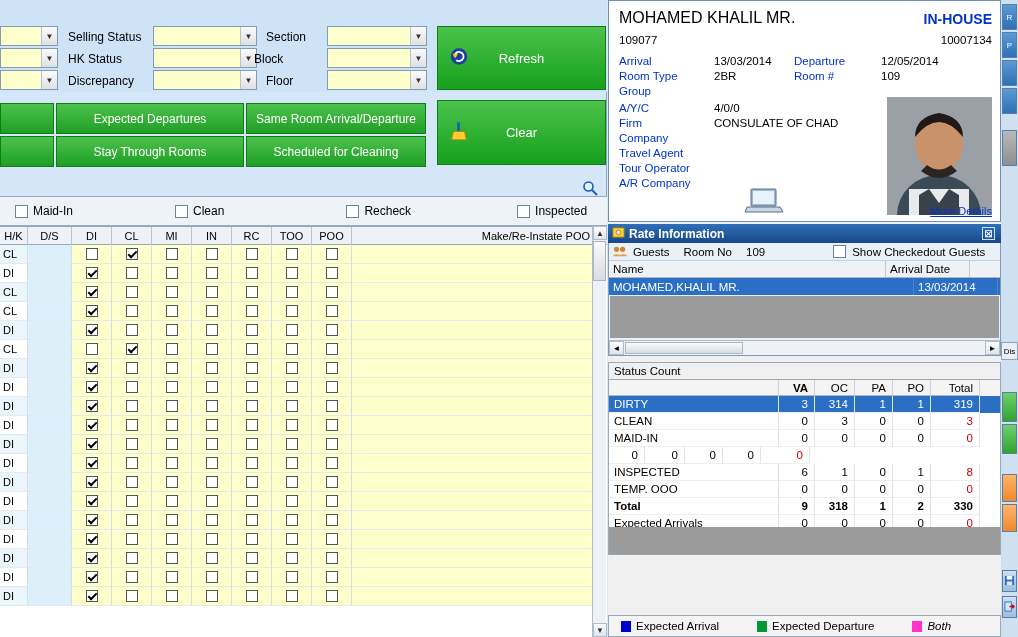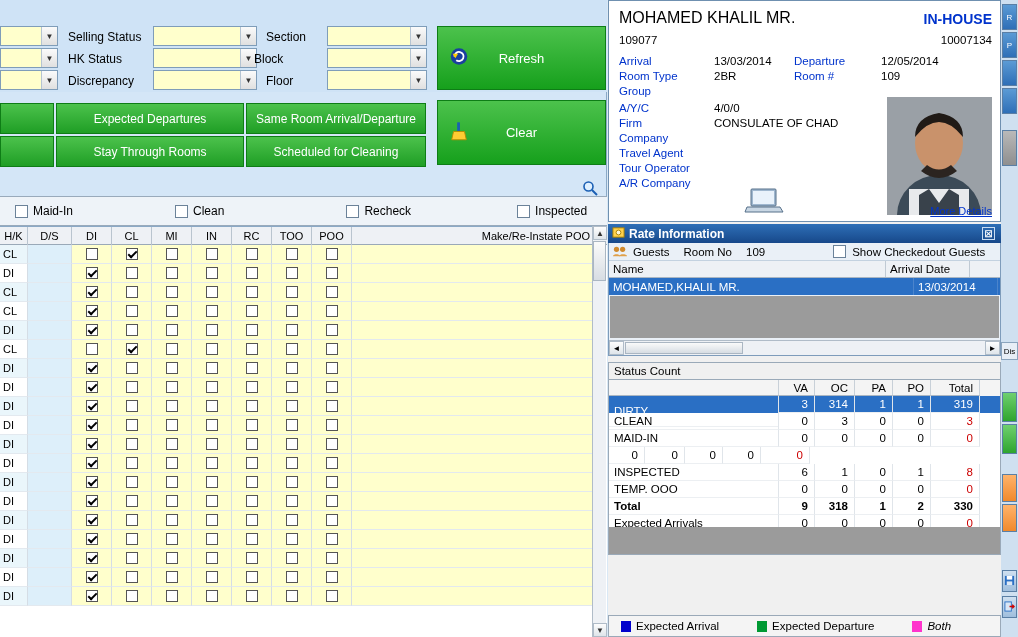--- a/index.html
+++ b/index.html
@@ -940,29 +940,29 @@
         <div class="hsb-btn" style="position:absolute;right:0;top:0;">►</div>
       </div>
     </div>
 
     <div class="status-head">
       <span>Status Count</span>
     </div>
     <div class="status-tbl">
       <div class="st-head">
         <div style="width:170px;"></div>
-        <div class="st-num" style="width:36px;">VA</div>
+        <div class="st-num" style="width:36px;font-weight:bold;">VA</div>
         <div class="st-num" style="width:40px;">OC</div>
         <div class="st-num" style="width:38px;">PA</div>
         <div class="st-num" style="width:38px;">PO</div>
         <div class="st-num" style="width:49px;">Total</div>
       </div>
       <div id="status-rows">
           <div class="st-row" style="background: rgb(42, 111, 196); color: rgb(255, 255, 255);">
-            <div class="st-row-cell st-name" style="width: 170px; border-right: 1px solid rgb(224, 229, 234); border-bottom: 1px solid rgb(236, 239, 242); display: flex; align-items: center; height: 31px; padding-left: 5px;">DIRTY</div>
+            <div class="st-row-cell st-name" style="width: 170px; border-right: 1px solid rgb(224, 229, 234); border-bottom: 1px solid rgb(236, 239, 242); display: flex; align-items: center; height: 17px; padding-left: 5px;">DIRTY</div>
             <div class="st-row-cell st-num" style="width: 36px; border-right: 1px solid rgb(224, 229, 234); border-bottom: 1px solid rgb(236, 239, 242); display: flex; align-items: center; height: 17px; justify-content: flex-end; padding-right: 6px;">3</div>
             <div class="st-row-cell st-num" style="width: 40px; border-right: 1px solid rgb(224, 229, 234); border-bottom: 1px solid rgb(236, 239, 242); display: flex; align-items: center; height: 17px; justify-content: flex-end; padding-right: 6px;">314</div>
             <div class="st-row-cell st-num" style="width: 38px; border-right: 1px solid rgb(224, 229, 234); border-bottom: 1px solid rgb(236, 239, 242); display: flex; align-items: center; height: 17px; justify-content: flex-end; padding-right: 6px;">1</div>
             <div class="st-row-cell st-num" style="width: 38px; border-right: 1px solid rgb(224, 229, 234); border-bottom: 1px solid rgb(236, 239, 242); display: flex; align-items: center; height: 17px; justify-content: flex-end; padding-right: 6px;">1</div>
             <div class="st-row-cell st-num" style="width: 49px; border-right: 1px solid rgb(224, 229, 234); border-bottom: 1px solid rgb(236, 239, 242); display: flex; align-items: center; height: 17px; justify-content: flex-end; padding-right: 6px;">319</div>
           </div>
           <div class="st-row">
             <div class="st-row-cell st-name" style="width: 170px; border-right: 1px solid rgb(224, 229, 234); border-bottom: 1px solid rgb(236, 239, 242); display: flex; align-items: center; height: 17px; padding-left: 5px;">CLEAN</div>
             <div class="st-row-cell st-num" style="width: 36px; border-right: 1px solid rgb(224, 229, 234); border-bottom: 1px solid rgb(236, 239, 242); display: flex; align-items: center; height: 17px; justify-content: flex-end; padding-right: 6px;">0</div>
             <div class="st-row-cell st-num" style="width: 40px; border-right: 1px solid rgb(224, 229, 234); border-bottom: 1px solid rgb(236, 239, 242); display: flex; align-items: center; height: 17px; justify-content: flex-end; padding-right: 6px;">3</div>

